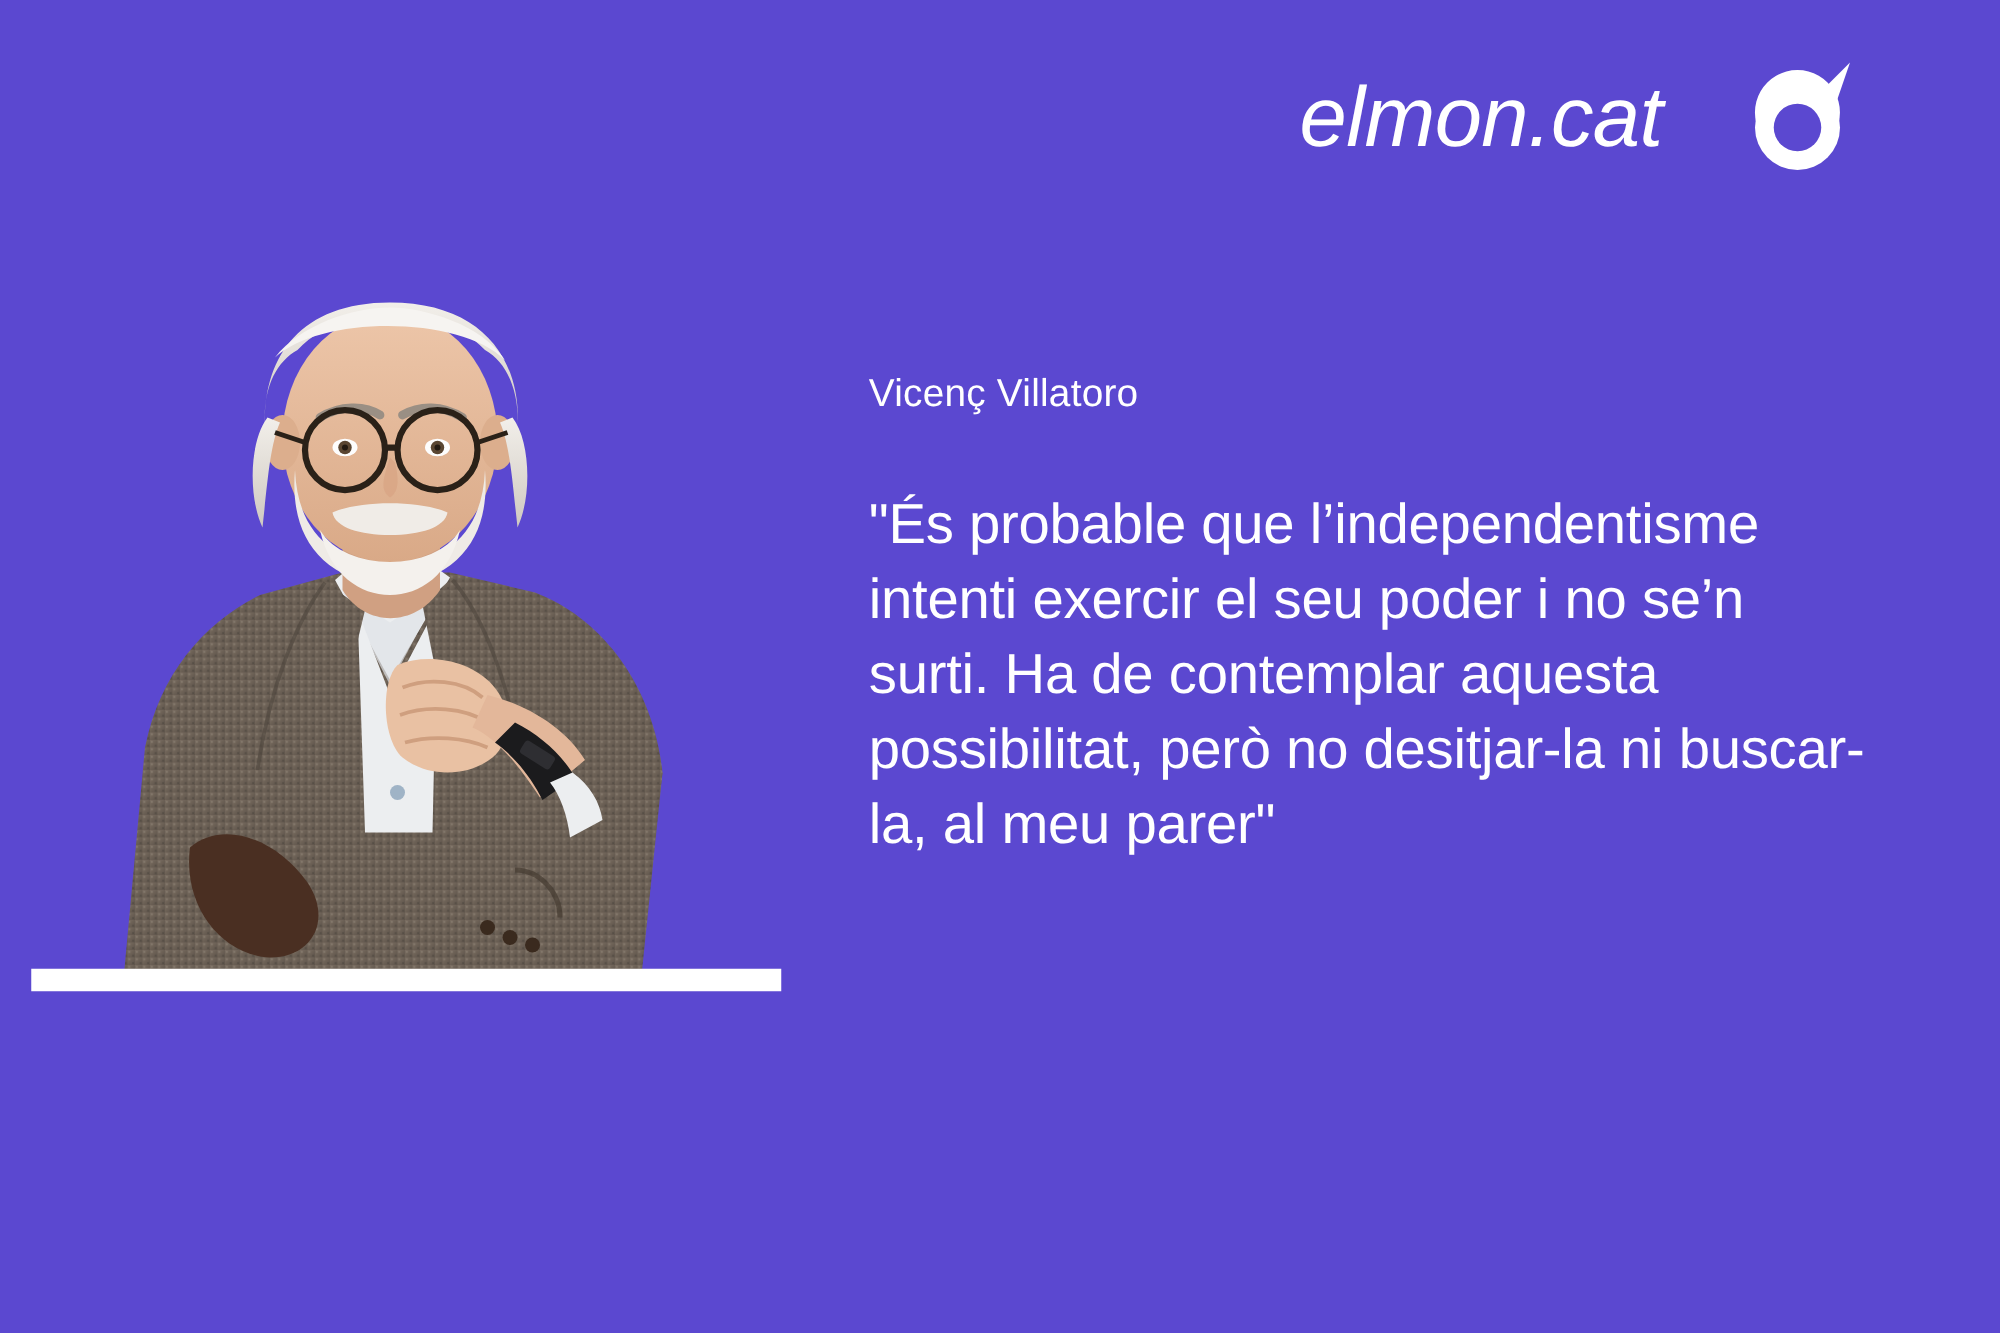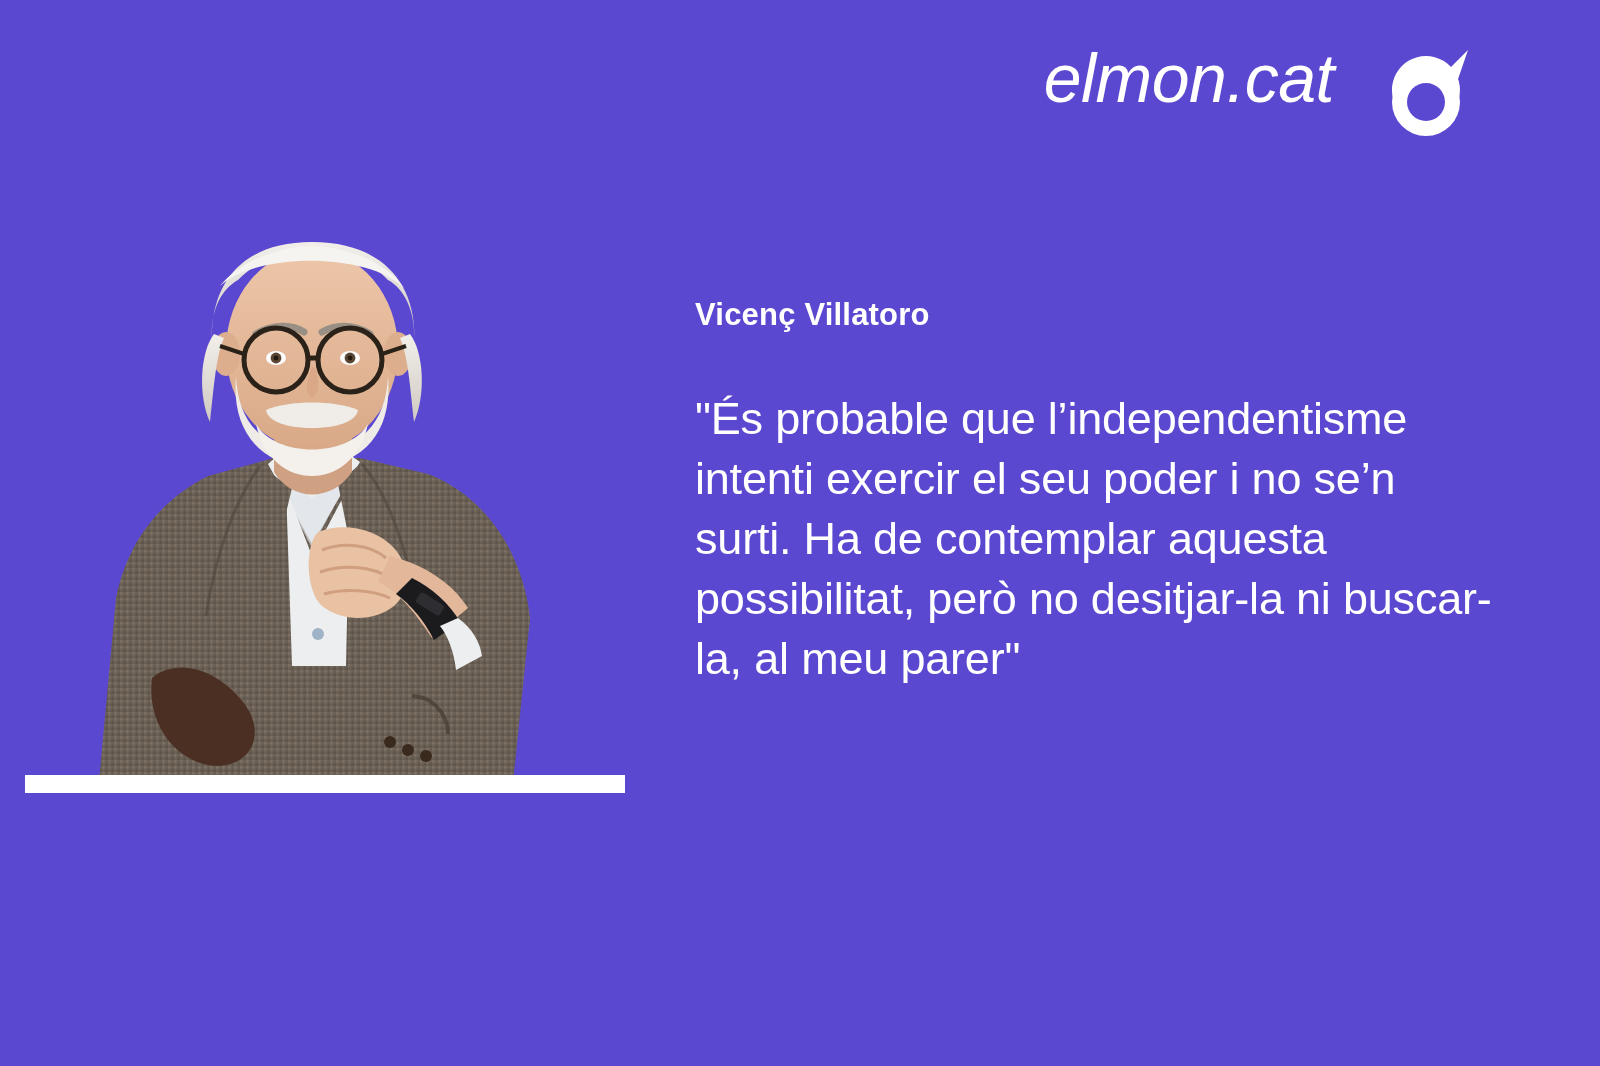--- a/index.html
+++ b/index.html
@@ -18,24 +18,24 @@
     width: 1600px;
     height: 1066px;
     background: #5b48d0;
     overflow: hidden;
   }
 
   
   .brand {
     position: absolute;
     top: 44px;
-    right: 128px;
+    right: 116px;
     display: flex;
-    align-items: flex-start;
-    gap: 46px;
+    align-items: center;
+    gap: 62px;
   }
   .brand-wordmark {
     font-family: "Liberation Sans", sans-serif;
     font-style: italic;
     font-weight: 300;
     font-size: 68px;
     letter-spacing: -0.5px;
     color: #ffffff;
     line-height: 1;
     white-space: nowrap;
@@ -76,21 +76,21 @@
 
   
   .quote-block {
     position: absolute;
     left: 695px;
     top: 296px;
     width: 800px;
   }
   .speaker-name {
     font-family: "Liberation Sans", sans-serif;
-    font-weight: 700;
+    font-weight: 400;
     font-size: 31px;
     color: #ffffff;
     letter-spacing: 0.2px;
     line-height: 1.2;
     margin: 0 0 56px 0;
   }
   .quote-text {
     font-family: "Liberation Sans", sans-serif;
     font-weight: 400;
     font-size: 45px;

